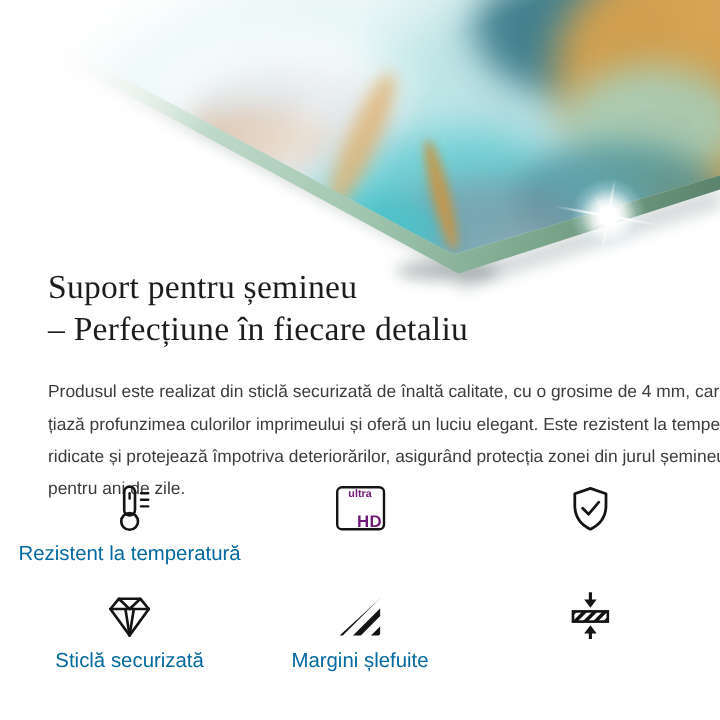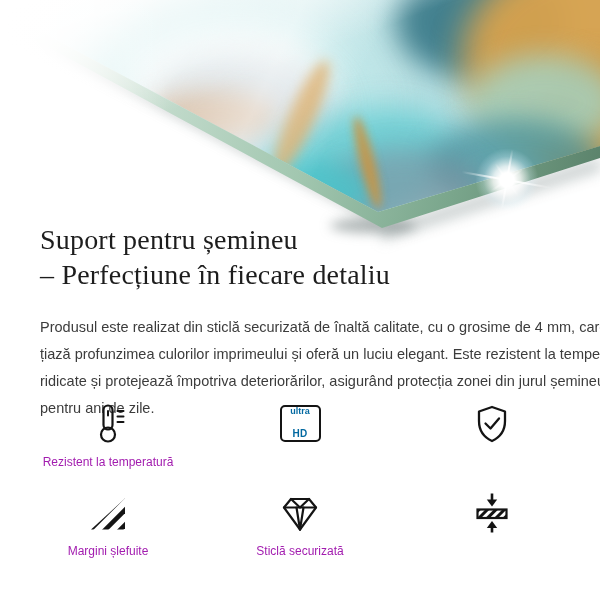--- a/index.html
+++ b/index.html
@@ -62,26 +62,26 @@
   .title span{display:block;}
   .body-text{position:absolute;left:40px;top:314px;width:545px;margin:0;z-index:8;
              font-size:14.5px;line-height:27px;color:#3c3c3c;}
   .body-text .line{display:block;white-space:nowrap;}
 
   
   .features{position:absolute;left:12px;top:401px;width:576px;z-index:8;
             display:grid;grid-template-columns:repeat(3,1fr);row-gap:20px;}
   .feature{display:flex;flex-direction:column;align-items:center;}
   .icon-box{height:45px;display:flex;align-items:center;justify-content:center;margin-bottom:8px;}
-  .feature-label{font-size:12px;color:#a21caf;line-height:16px;white-space:nowrap;}
+  .feature-label{font-size:17px;color:#0369a1;line-height:16px;white-space:nowrap;}
   svg.fi{display:block;}
   .uhd{width:37px;height:33px;border:2.5px solid #141414;border-radius:5px;
-       display:flex;flex-direction:column;align-items:center;justify-content:center;color:#0369a1;gap:11px;}
+       display:flex;flex-direction:column;align-items:center;justify-content:center;color:#701a75;gap:11px;}
   .uhd .t1{font-size:9px;font-weight:700;line-height:9px;}
-  .uhd .t2{font-size:10px;font-weight:800;line-height:14px;letter-spacing:.3px;}
+  .uhd .t2{font-size:14px;font-weight:800;line-height:14px;letter-spacing:.3px;padding-left:16px;}
 </style>
 </head>
 <body>
 
 <div class="page">
 
   <div class="hero">
     <div class="shadow shadow-left"></div>
     <div class="shadow shadow-right"></div>
     <div class="shadow shadow-corner"></div>
@@ -158,53 +158,53 @@
       <div class="icon-box">
         <svg class="fi" width="44" height="44" viewBox="0 0 44 44" fill="none" stroke="#141414" stroke-width="2.3" stroke-linecap="round" stroke-linejoin="round">
           <path d="M22,5 L35,9.5 L35,19 C35,29.5 29.5,35.5 22,39 C14.5,35.5 9,29.5 9,19 L9,9.5 Z"></path>
           <polyline points="15.5,21.5 20.5,26.5 29,16.5"></polyline>
         </svg>
       </div>
     </div>
 
     <div class="feature">
       <div class="icon-box">
+        <svg class="fi" width="44" height="44" viewBox="0 0 44 44" fill="none" stroke="#141414" stroke-width="2.2" stroke-linecap="round" stroke-linejoin="round">
+          <path d="M13,8 L31,8 L38,16.5 L22,38.5 L6,16.5 Z"></path>
+          <line x1="6" y1="16.5" x2="38" y2="16.5"></line>
+          <polyline points="13,8 22,16.5 31,8"></polyline>
+          <line x1="18.5" y1="16.5" x2="22" y2="38.5"></line>
+          <line x1="25.5" y1="16.5" x2="22" y2="38.5"></line>
+        </svg>
+      </div>
+      <div class="feature-label">Sticlă securizată</div>
+    </div>
+
+    <div class="feature">
+      <div class="icon-box">
         <svg class="fi" width="44" height="44" viewBox="0 0 44 44">
           <defs>
               <clipPath id="tri">
                 <path d="M5,38.5 L39,38.5 L39,7.5 Z"></path>
               </clipPath>
             </defs>
           <g clip-path="url(#tri)" stroke="#141414" stroke-width="4.6">
             <line x1="-16" y1="44" x2="24" y2="4"></line>
             <line x1="-1" y1="44" x2="39" y2="4"></line>
             <line x1="14" y1="44" x2="54" y2="4"></line>
             <line x1="29" y1="44" x2="69" y2="4"></line>
             <line x1="44" y1="44" x2="84" y2="4"></line>
           </g>
         </svg>
       </div>
       <div class="feature-label">Margini șlefuite</div>
     </div>
 
     <div class="feature">
       <div class="icon-box">
-        <svg class="fi" width="44" height="44" viewBox="0 0 44 44" fill="none" stroke="#141414" stroke-width="2.2" stroke-linecap="round" stroke-linejoin="round">
-          <path d="M13,8 L31,8 L38,16.5 L22,38.5 L6,16.5 Z"></path>
-          <line x1="6" y1="16.5" x2="38" y2="16.5"></line>
-          <polyline points="13,8 22,16.5 31,8"></polyline>
-          <line x1="18.5" y1="16.5" x2="22" y2="38.5"></line>
-          <line x1="25.5" y1="16.5" x2="22" y2="38.5"></line>
-        </svg>
-      </div>
-      <div class="feature-label">Sticlă securizată</div>
-    </div>
-
-    <div class="feature">
-      <div class="icon-box">
         <svg class="fi" width="44" height="44" viewBox="0 0 44 44">
           <defs>
             <pattern id="hatch" width="6" height="6" patternUnits="userSpaceOnUse" patternTransform="rotate(45)">
               <rect width="6" height="6" fill="#ffffff"></rect>
               <rect width="3" height="6" fill="#141414"></rect>
             </pattern>
           </defs>
           <rect x="7.5" y="18.5" width="29" height="8.5" fill="url(#hatch)" stroke="#141414" stroke-width="2.2"></rect>
           <line x1="22" y1="2.5" x2="22" y2="9" stroke="#141414" stroke-width="2.6"></line>
           <polygon points="16.8,8.5 27.2,8.5 22,15.5" fill="#141414"></polygon>

